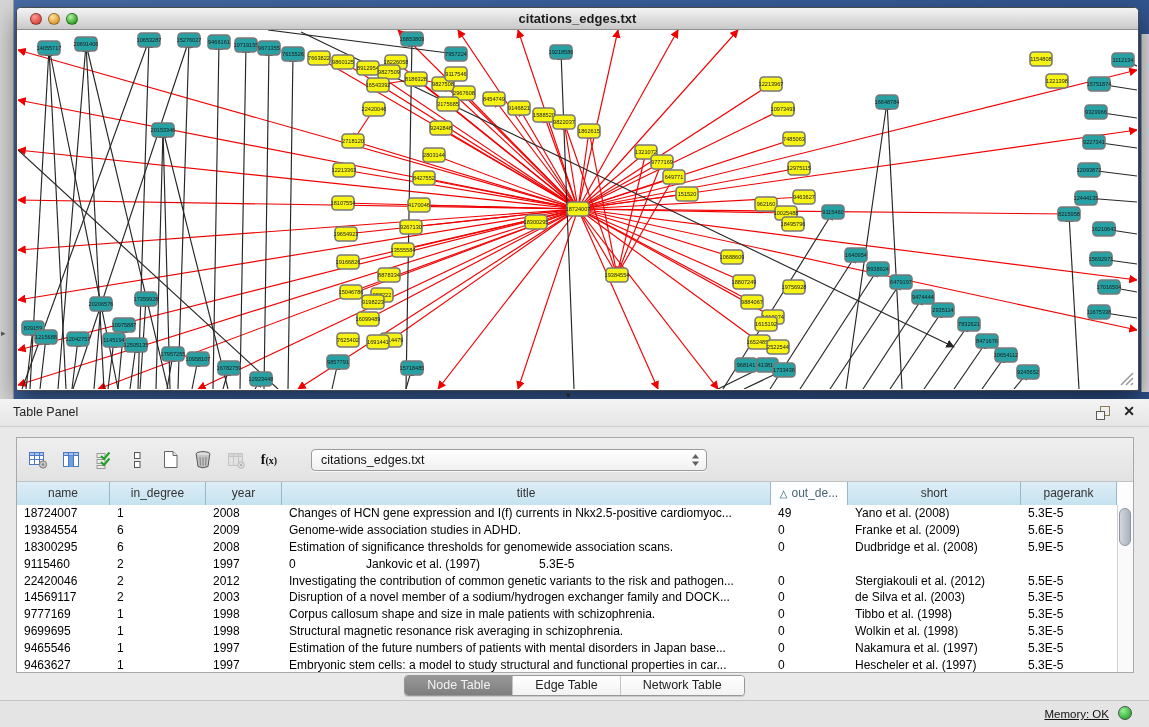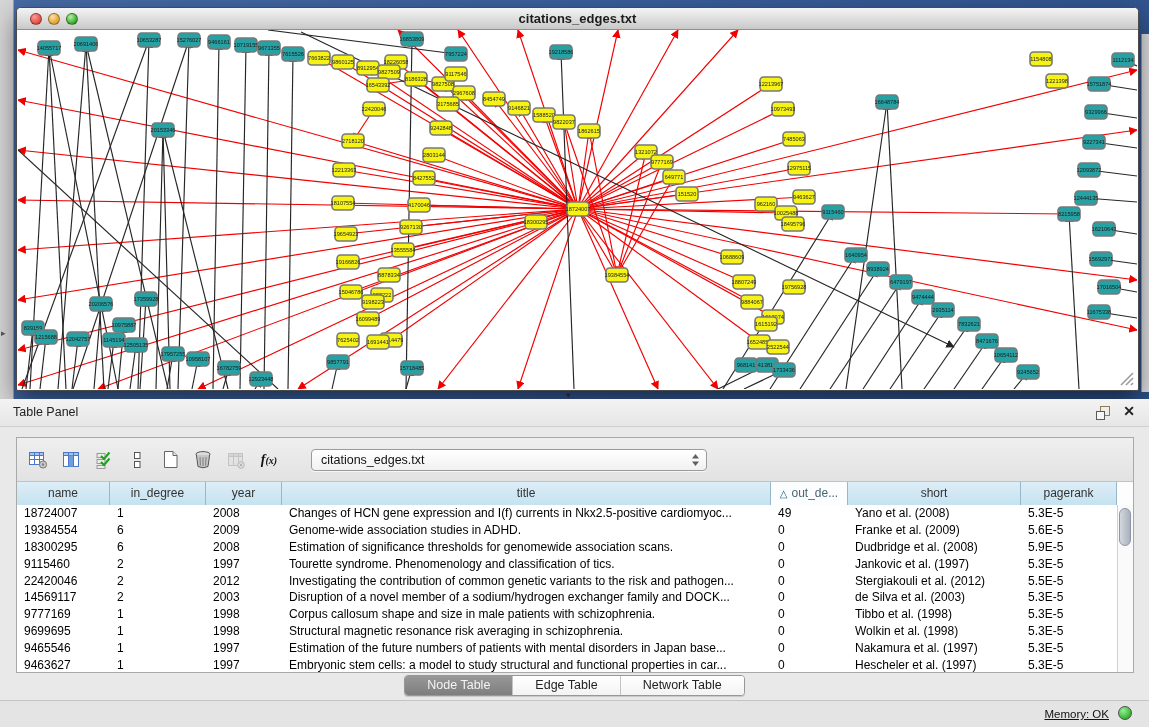--- a/index.html
+++ b/index.html
@@ -38,21 +38,21 @@
   #tp-title{position:absolute;left:13px;top:6px;font-size:12.5px;color:#222;}
   #tp-float{position:absolute;right:38px;top:6px;cursor:pointer;}
   #tp-close{position:absolute;right:14px;top:4px;font-size:14px;font-weight:bold;color:#222;cursor:pointer;}
   #inset{position:absolute;left:16px;top:38px;width:1118px;height:236px;
     background:#fff;border:1px solid #a9a9a9;box-sizing:border-box;}
   #toolbar{position:absolute;left:0;top:0;right:0;height:44px;
     background:linear-gradient(#efefef,#e2e2e2);border-bottom:1px solid #c2c2c2;
     display:flex;align-items:center;padding-left:8px;box-sizing:border-box;}
   .tbtn{display:inline-flex;align-items:center;justify-content:center;
     width:26px;height:26px;margin-right:7px;}
-  .fx{font-style:italic;font-family:"Liberation Serif",serif;font-weight:bold;font-size:14px;color:#111;}
+  .fx{font-family:"Liberation Serif",serif;font-weight:bold;font-size:14px;color:#111;}
   #combo{margin-left:22px;width:396px;height:22px;border:1px solid #9b9b9b;border-radius:4px;
     background:linear-gradient(#ffffff,#f1f1f1);display:flex;align-items:center;
     padding:0 6px 0 9px;box-sizing:border-box;box-shadow:0 1px 0 rgba(255,255,255,.7);}
   #combo-text{flex:1;font-size:12.5px;color:#111;white-space:nowrap;overflow:hidden;}
   
   #grid{position:absolute;left:0;top:44px;right:0;bottom:0;overflow:hidden;}
   #grid-head{display:flex;height:23px;border-bottom:6px solid #b91c1c;}
   .hcell{height:23px;line-height:22px;text-align:center;font-size:12px;color:#333;
     background:linear-gradient(#ddeef7,#c5e2f0);border-right:1px solid #96b8c8;
     box-sizing:border-box;overflow:hidden;white-space:nowrap;flex:0 0 auto;}
@@ -832,21 +832,20 @@
               <div class="tcell" style="width: 76px;">2008</div>
               <div class="tcell" style="width: 489px;">Estimation of significance thresholds for genomewide association scans.</div>
               <div class="tcell" style="width: 77px;">0</div>
               <div class="tcell" style="width: 173px;">Dudbridge et al. (2008)</div>
               <div class="tcell" style="width: 96px;">5.9E-5</div>
             </div>
             <div class="trow">
               <div class="tcell" style="width: 93px;">9115460</div>
               <div class="tcell" style="width: 96px;">2</div>
               <div class="tcell" style="width: 76px;">1997</div>
-              <div class="tcell" style="width: 489px;">Tourette syndrome. Phenomenology and classification of tics.</div>
               <div class="tcell" style="width: 77px;">0</div>
               <div class="tcell" style="width: 173px;">Jankovic et al. (1997)</div>
               <div class="tcell" style="width: 96px;">5.3E-5</div>
             </div>
             <div class="trow">
               <div class="tcell" style="width: 93px;">22420046</div>
               <div class="tcell" style="width: 96px;">2</div>
               <div class="tcell" style="width: 76px;">2012</div>
               <div class="tcell" style="width: 489px;">Investigating the contribution of common genetic variants to the risk and pathogen...</div>
               <div class="tcell" style="width: 77px;">0</div>

